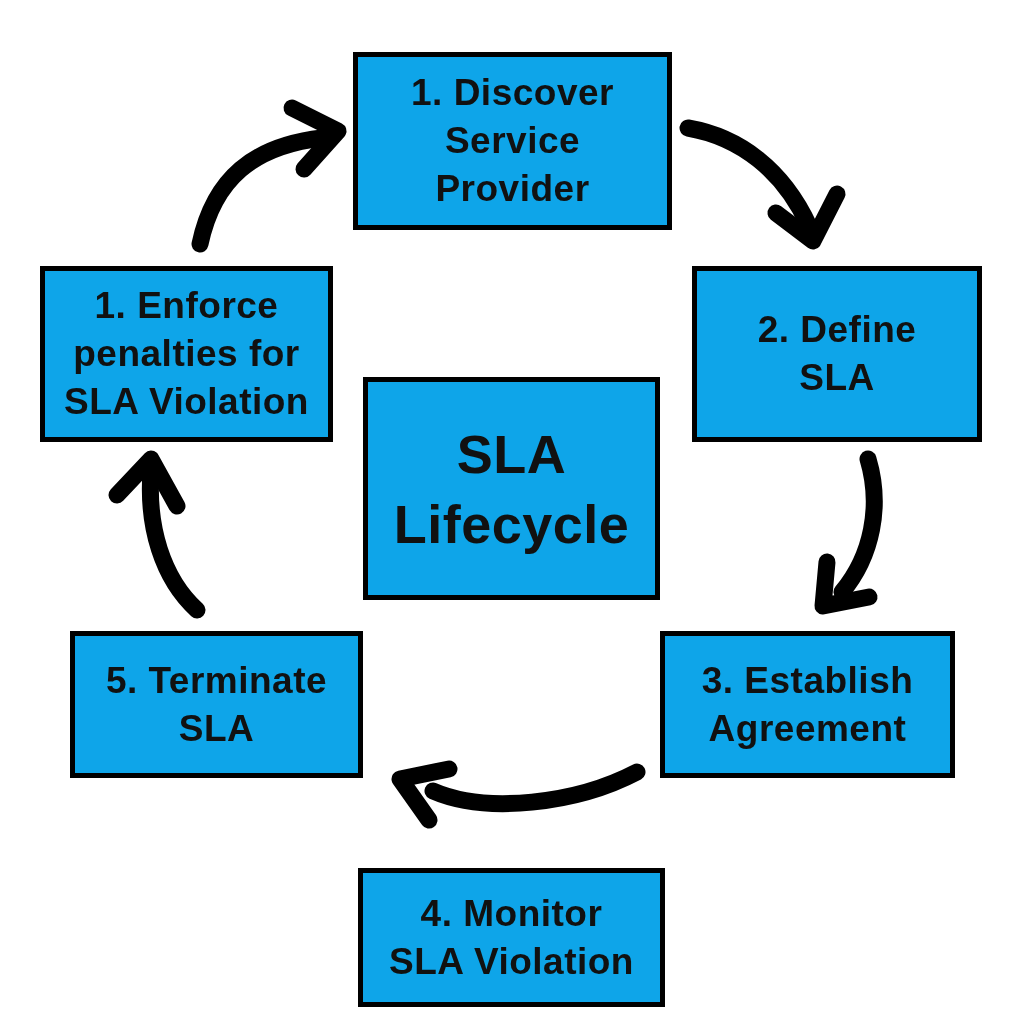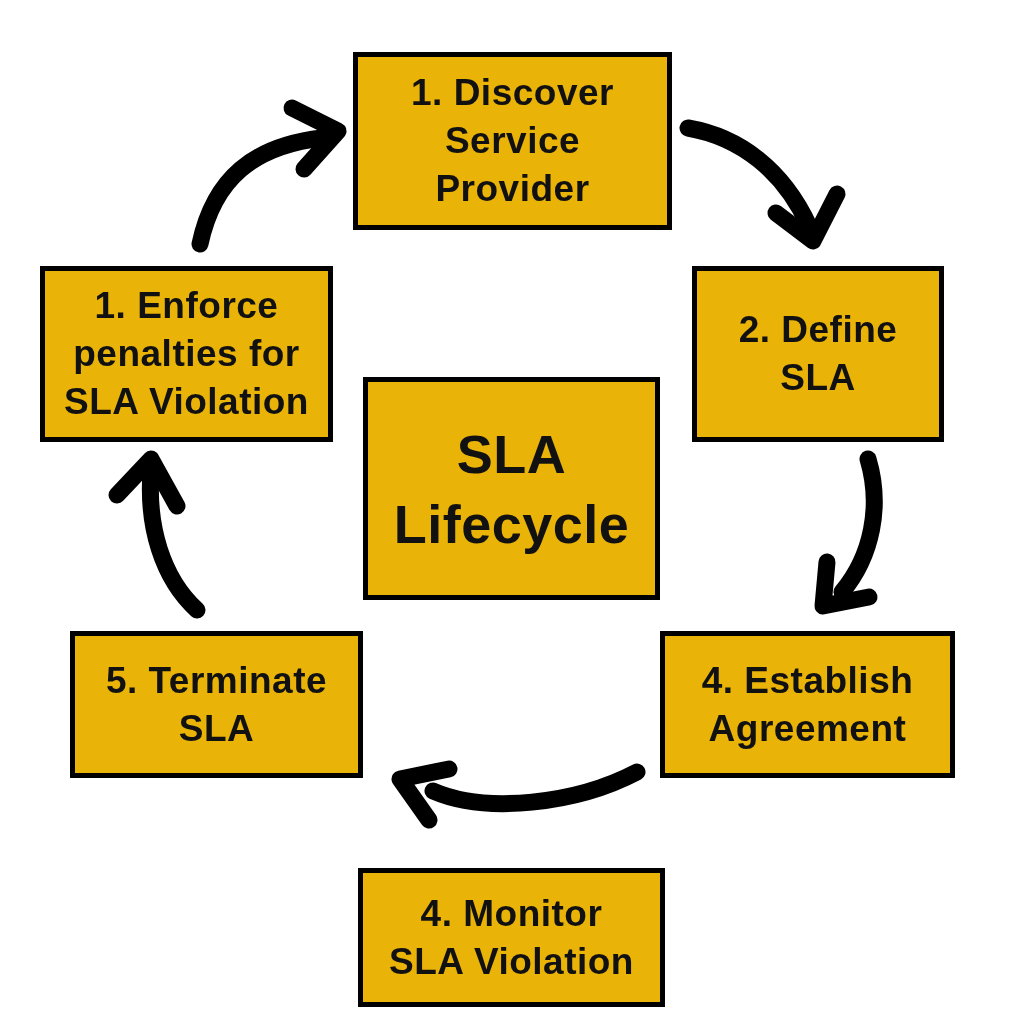--- a/index.html
+++ b/index.html
@@ -25,21 +25,21 @@
     fill: none;
     stroke: #000000;
     stroke-width: 17;
     stroke-linecap: round;
     stroke-linejoin: round;
   }
   .box {
     position: absolute;
     box-sizing: border-box;
     border: 5px solid #000000;
-    background: #eab308;
+    background: #0ea5e9;
     display: flex;
     align-items: center;
     justify-content: center;
     text-align: center;
   }
   .step-text {
     font-weight: bold;
     font-size: 37px;
     line-height: 48px;
     color: #111111;
@@ -48,21 +48,21 @@
   }
   .center-text {
     font-weight: bold;
     font-size: 54px;
     line-height: 70px;
     color: #111111;
     white-space: pre-line;
     letter-spacing: 0.5px;
   }
   .b1 { left: 353px; top: 52px;  width: 319px; height: 178px; }
-  .b2 { left: 692px; top: 266px; width: 252px; height: 176px; }
+  .b2 { left: 692px; top: 266px; width: 290px; height: 176px; }
   .b3 { left: 660px; top: 631px; width: 295px; height: 147px; }
   .b4 { left: 358px; top: 868px; width: 307px; height: 139px; }
   .b5 { left: 70px;  top: 631px; width: 293px; height: 147px; }
   .b6 { left: 40px;  top: 266px; width: 293px; height: 176px; }
   .bc { left: 363px; top: 377px; width: 297px; height: 223px; }
 </style>
 </head>
 <body>
 
 <div class="canvas">
@@ -105,21 +105,21 @@
 Service
 Provider</div>
   </div>
 
   <div class="box b2">
     <div class="step-text">2. Define
 SLA</div>
   </div>
 
   <div class="box b3">
-    <div class="step-text">4. Establish
+    <div class="step-text">3. Establish
 Agreement</div>
   </div>
 
   <div class="box b4">
     <div class="step-text">4. Monitor
 SLA Violation</div>
   </div>
 
   <div class="box b5">
     <div class="step-text">5. Terminate

